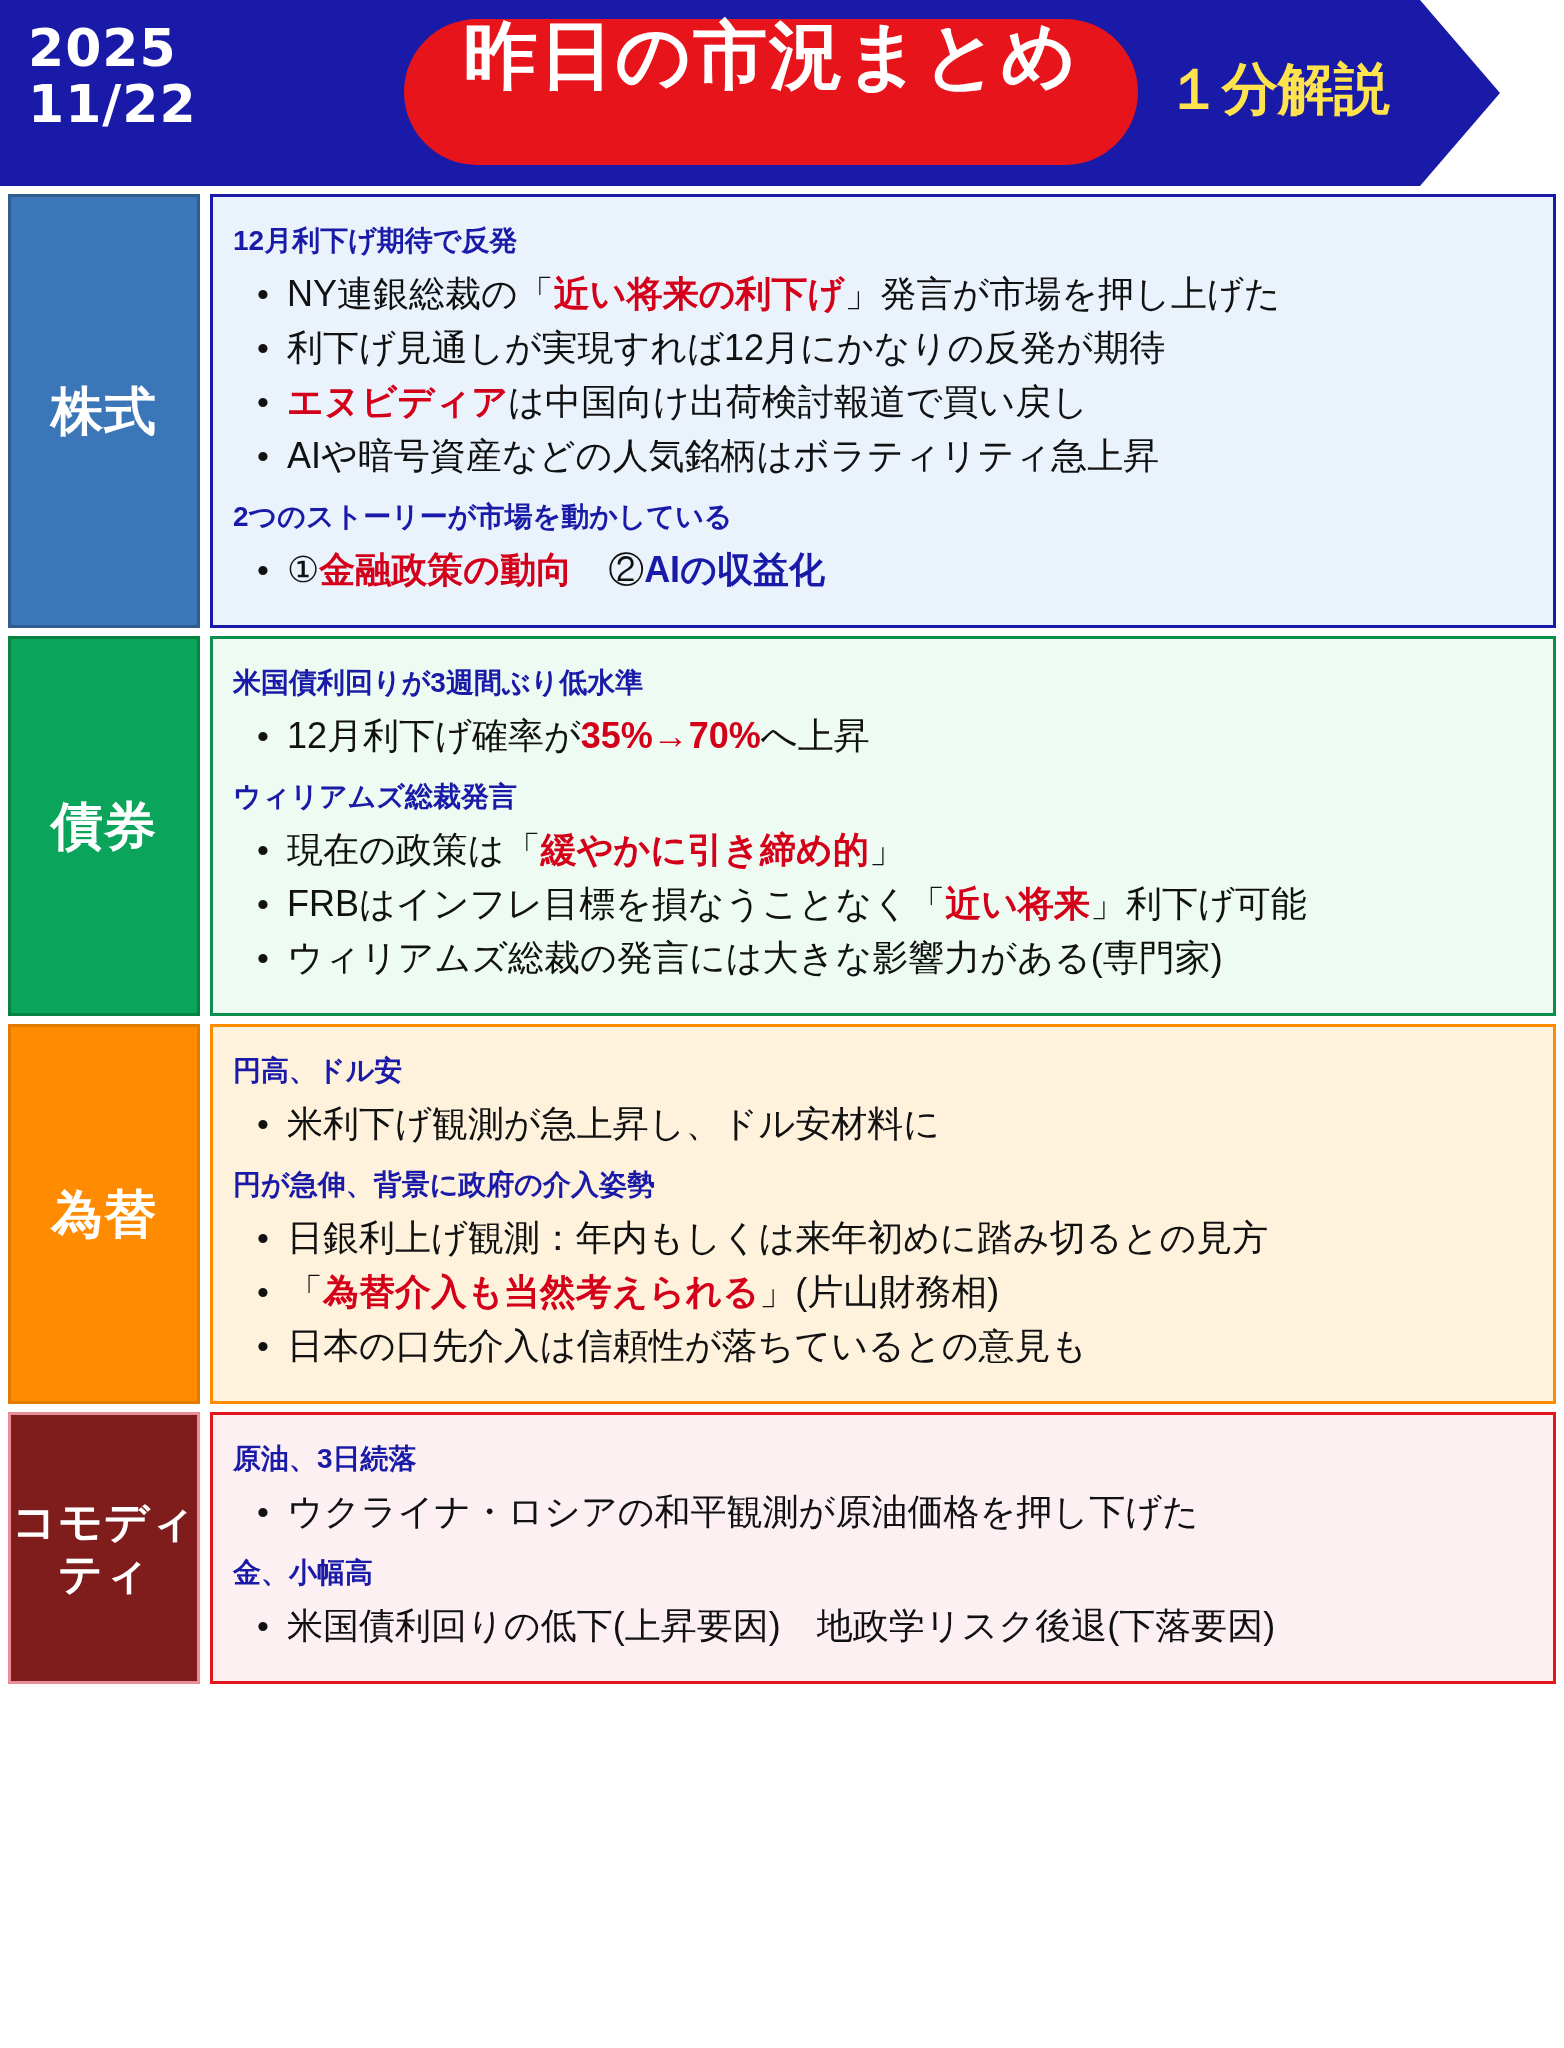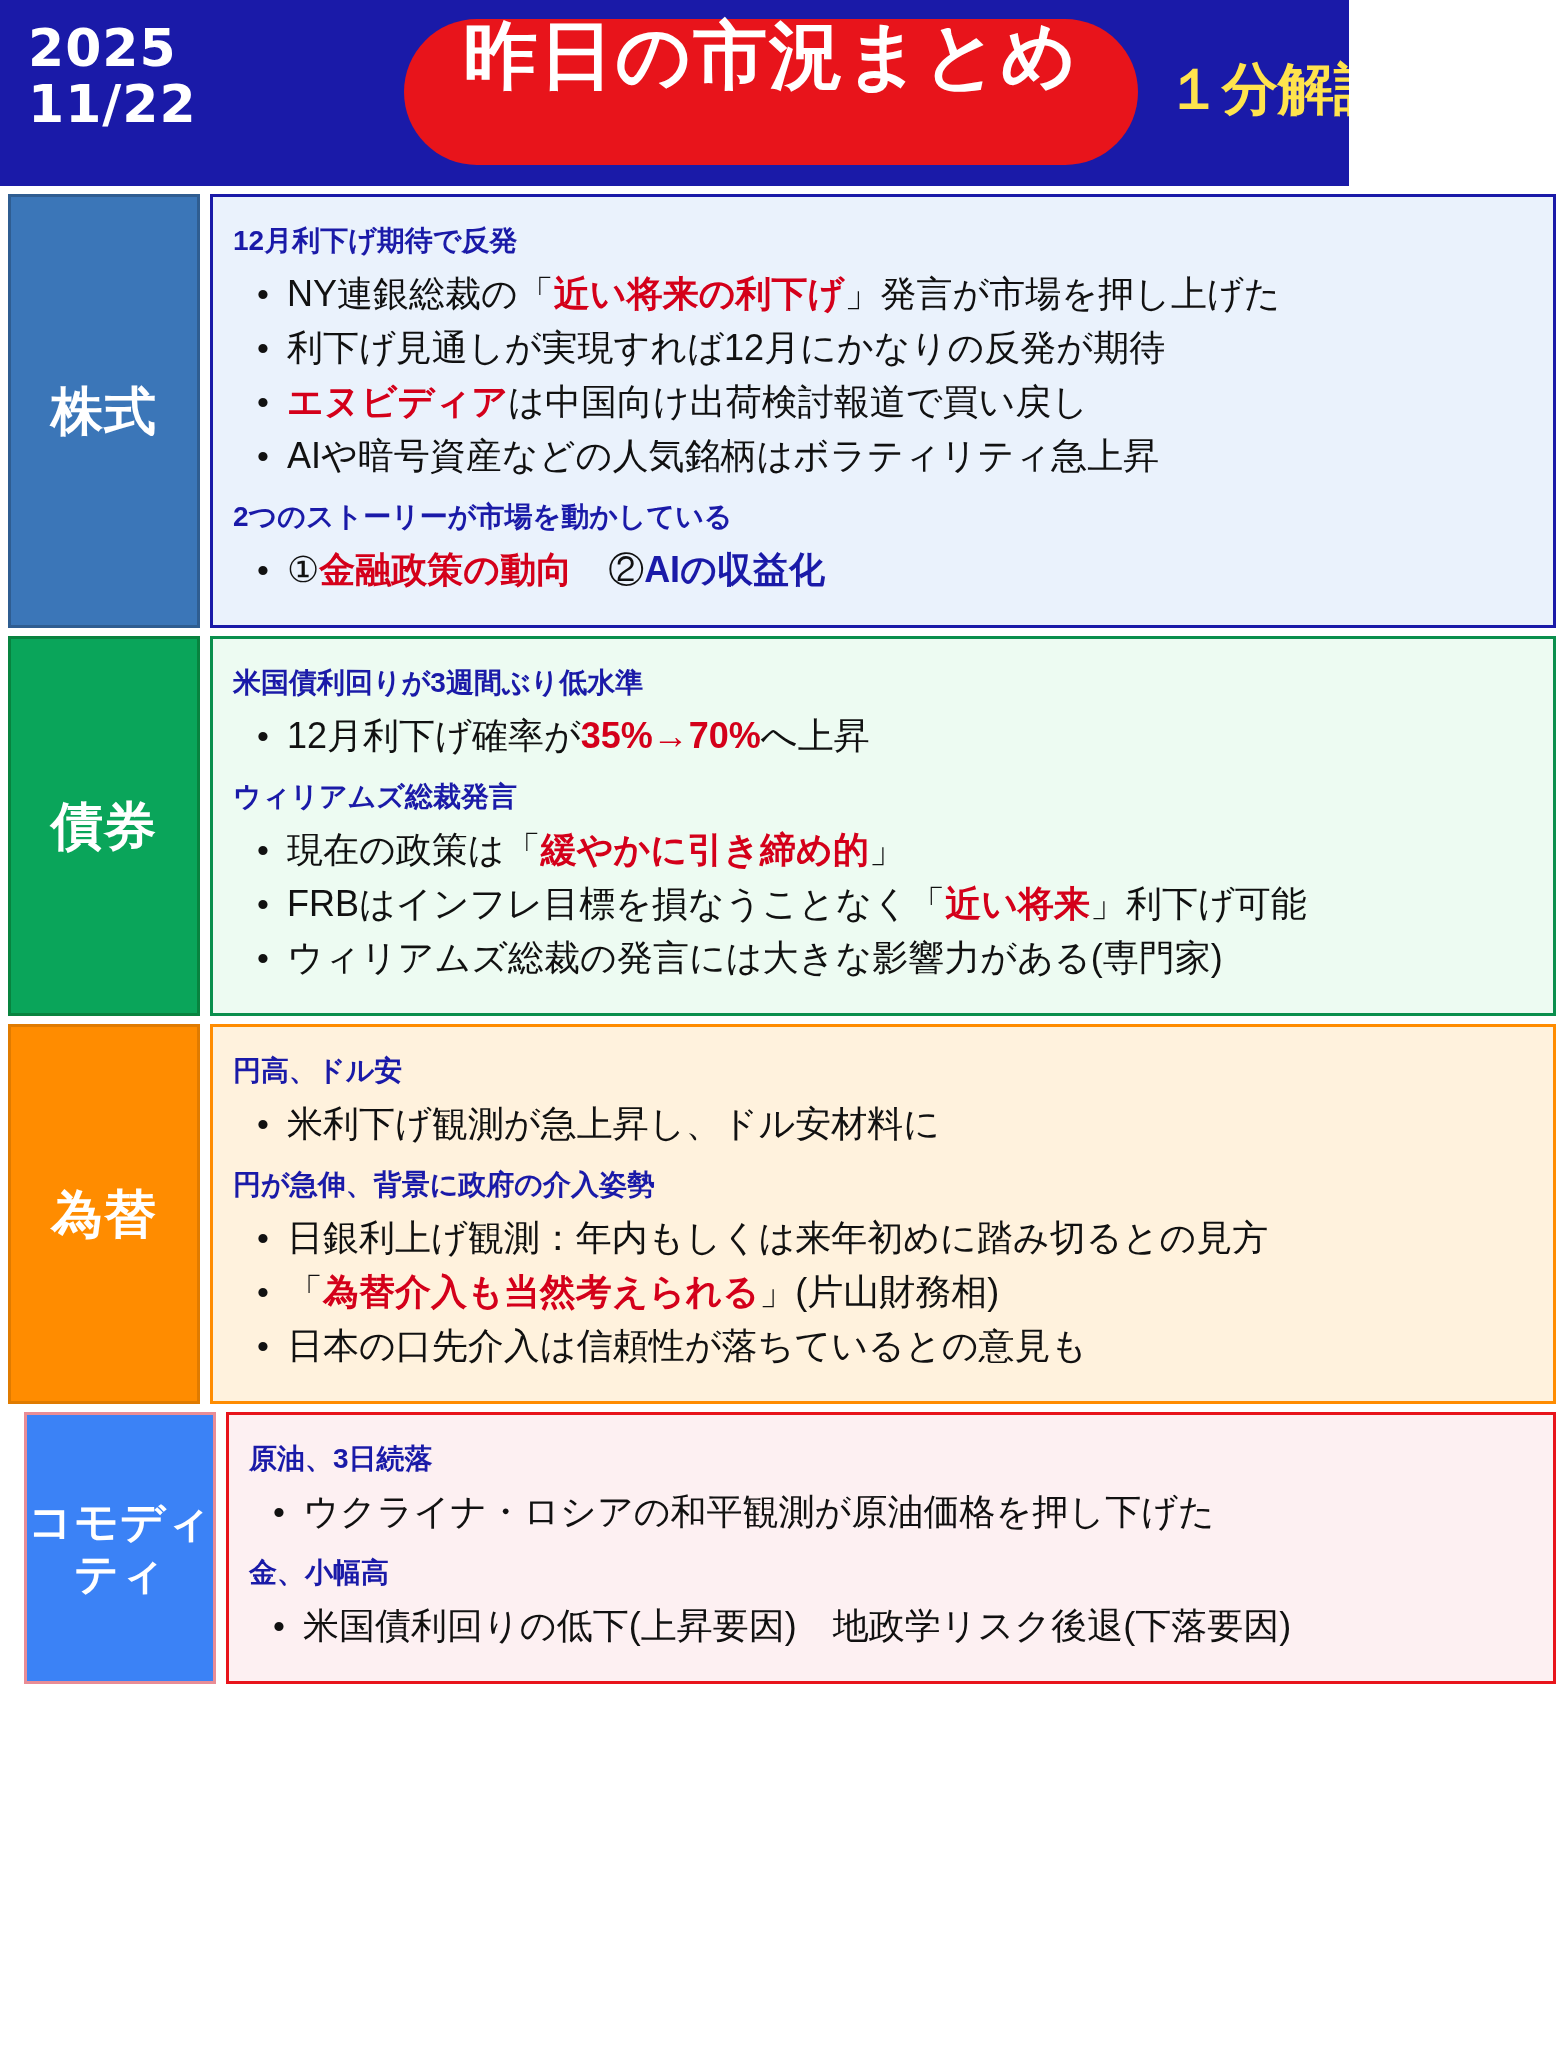--- a/index.html
+++ b/index.html
@@ -7,21 +7,21 @@
   body {
     width: 1564px;
     height: 2048px;
     background: #ffffff;
     font-family: "Liberation Sans", sans-serif;
   }
 
   
   .header {
     position: relative;
-    width: 1349px;
+    width: 1564px;
     height: 186px;
     overflow: hidden;
   }
   .header-band {
     position: absolute;
     left: 0; top: 0;
     width: 1500px;
     height: 186px;
     background: #1a1aa8;
     clip-path: polygon(0 0, 1420px 0, 1500px 93px, 1420px 186px, 0 186px);
@@ -96,21 +96,21 @@
   
   .s-stock .sec-label { background: #3b76b8; border-color: #2f5d91; }
   .s-stock .sec-body  { background: #eaf2fc; border-color: #1a1aa8; }
 
   .s-bond .sec-label { background: #0aa55a; border-color: #08833f; }
   .s-bond .sec-body  { background: #edfbf2; border-color: #0a8f4d; }
 
   .s-fx .sec-label { background: #ff8c00; border-color: #e07b00; }
   .s-fx .sec-body  { background: #fff2dd; border-color: #ff8c00; }
 
-  .s-cmd .sec-label { background: #3b82f6; border-color: #e98d96; margin-left: 16px; }
+  .s-cmd .sec-label { background: #7f1d1d; border-color: #e98d96; }
   .s-cmd .sec-body  { background: #fdf0f2; border-color: #e8141b; }
 
   .s-cmd .sec-label { font-size: 44px; line-height: 52px; }
 
   .sec-heading {
     color: #1a1aa8;
     font-weight: bold;
     font-size: 28px;
     line-height: 48px;
     margin: 4px 0 2px 0;

